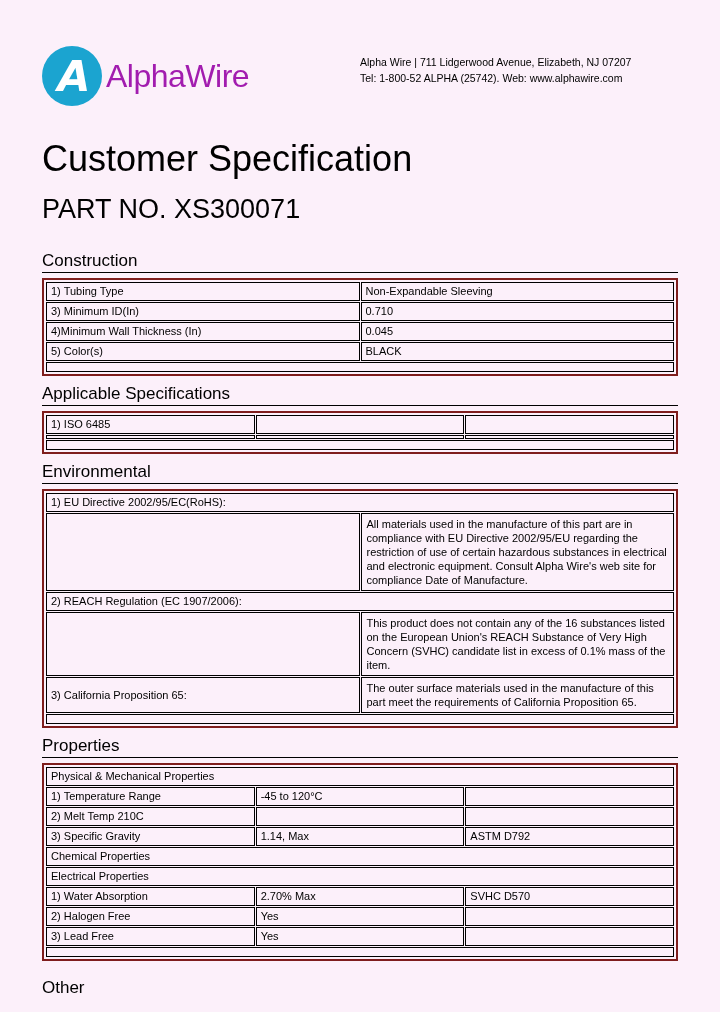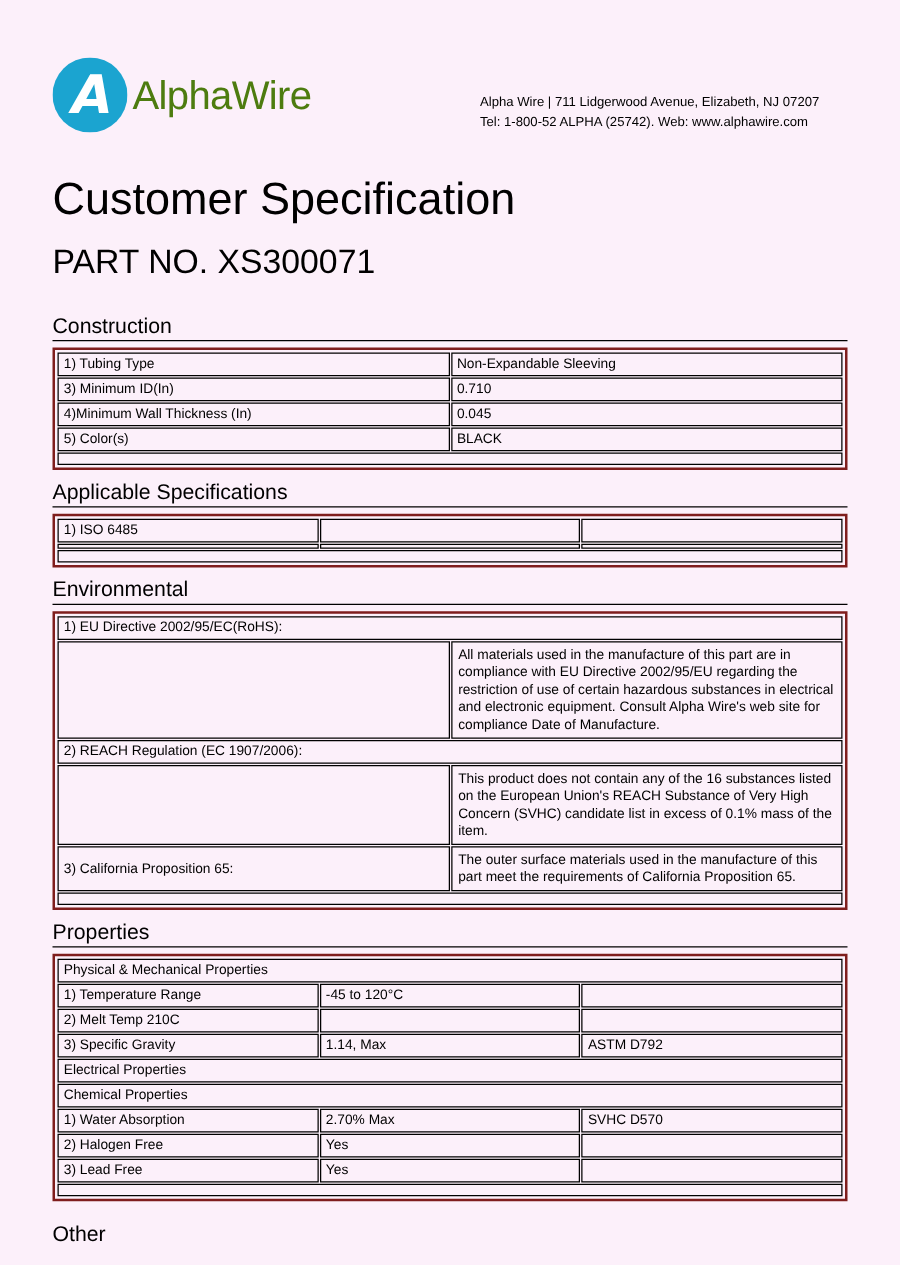--- a/index.html
+++ b/index.html
@@ -15,22 +15,22 @@
 
   
   .header { position:relative; height:62px; }
   .logo { display:flex; align-items:center; }
   .logo-circle { width:60px; height:60px; flex:0 0 60px; }
   .logo-name {
     font-size:32px; letter-spacing:-0.5px; margin-left:4px;
     font-weight:400;
   }
   .address {
-    position:absolute; left:318px; top:28px;
-    font-size:10.5px; line-height:16px; white-space:nowrap;margin-left:24px;
+    position:absolute; left:318px; top:8px;
+    font-size:10.5px; line-height:16px; white-space:nowrap;
   }
 
   
   .doc-title   { margin-top:35px; font-size:36px; font-weight:400; line-height:31px; }
   .part-title  { margin-top:20px; font-size:27px; font-weight:400; line-height:31px; }
 
   
   .section { margin-top:8px; }
   .section.first { margin-top:26px; }
   .section-heading {
@@ -64,21 +64,21 @@
 <body>
 
 <div class="page">
 
   <div class="header">
     <div class="logo">
       <svg class="logo-circle" viewBox="0 0 62 62">
         <circle cx="31" cy="31" r="31" fill="#1ba4d0"></circle>
         <text x="33" y="46" text-anchor="middle" font-size="44" font-style="italic" font-weight="bold" fill="#ffffff" font-family="DejaVu Sans, sans-serif">A</text>
       </svg>
-      <span class="logo-name" style="color:#4d7c0f">AlphaWire</span>
+      <span class="logo-name" style="color:#a21caf">AlphaWire</span>
     </div>
     <div class="address">
       <div>Alpha Wire | 711 Lidgerwood Avenue, Elizabeth, NJ 07207</div>
       <div>Tel: 1-800-52 ALPHA (25742). Web: www.alphawire.com</div>
     </div>
   </div>
 
   <div class="doc-title">Customer Specification</div>
   <div class="part-title">PART NO. XS300071</div>
 
@@ -182,24 +182,24 @@
           <td>2) Melt Temp 210C</td>
           <td></td>
           <td></td>
         </tr>
         <tr>
           <td>3) Specific Gravity</td>
           <td>1.14, Max</td>
           <td>ASTM D792</td>
         </tr>
         <tr>
+          <td colspan="3">Chemical Properties</td>
+        </tr>
+        <tr>
           <td colspan="3">Electrical Properties</td>
-        </tr>
-        <tr>
-          <td colspan="3">Chemical Properties</td>
         </tr>
         <tr>
           <td>1) Water Absorption</td>
           <td>2.70% Max</td>
           <td>SVHC D570</td>
         </tr>
         <tr>
           <td>2) Halogen Free</td>
           <td>Yes</td>
           <td></td>

